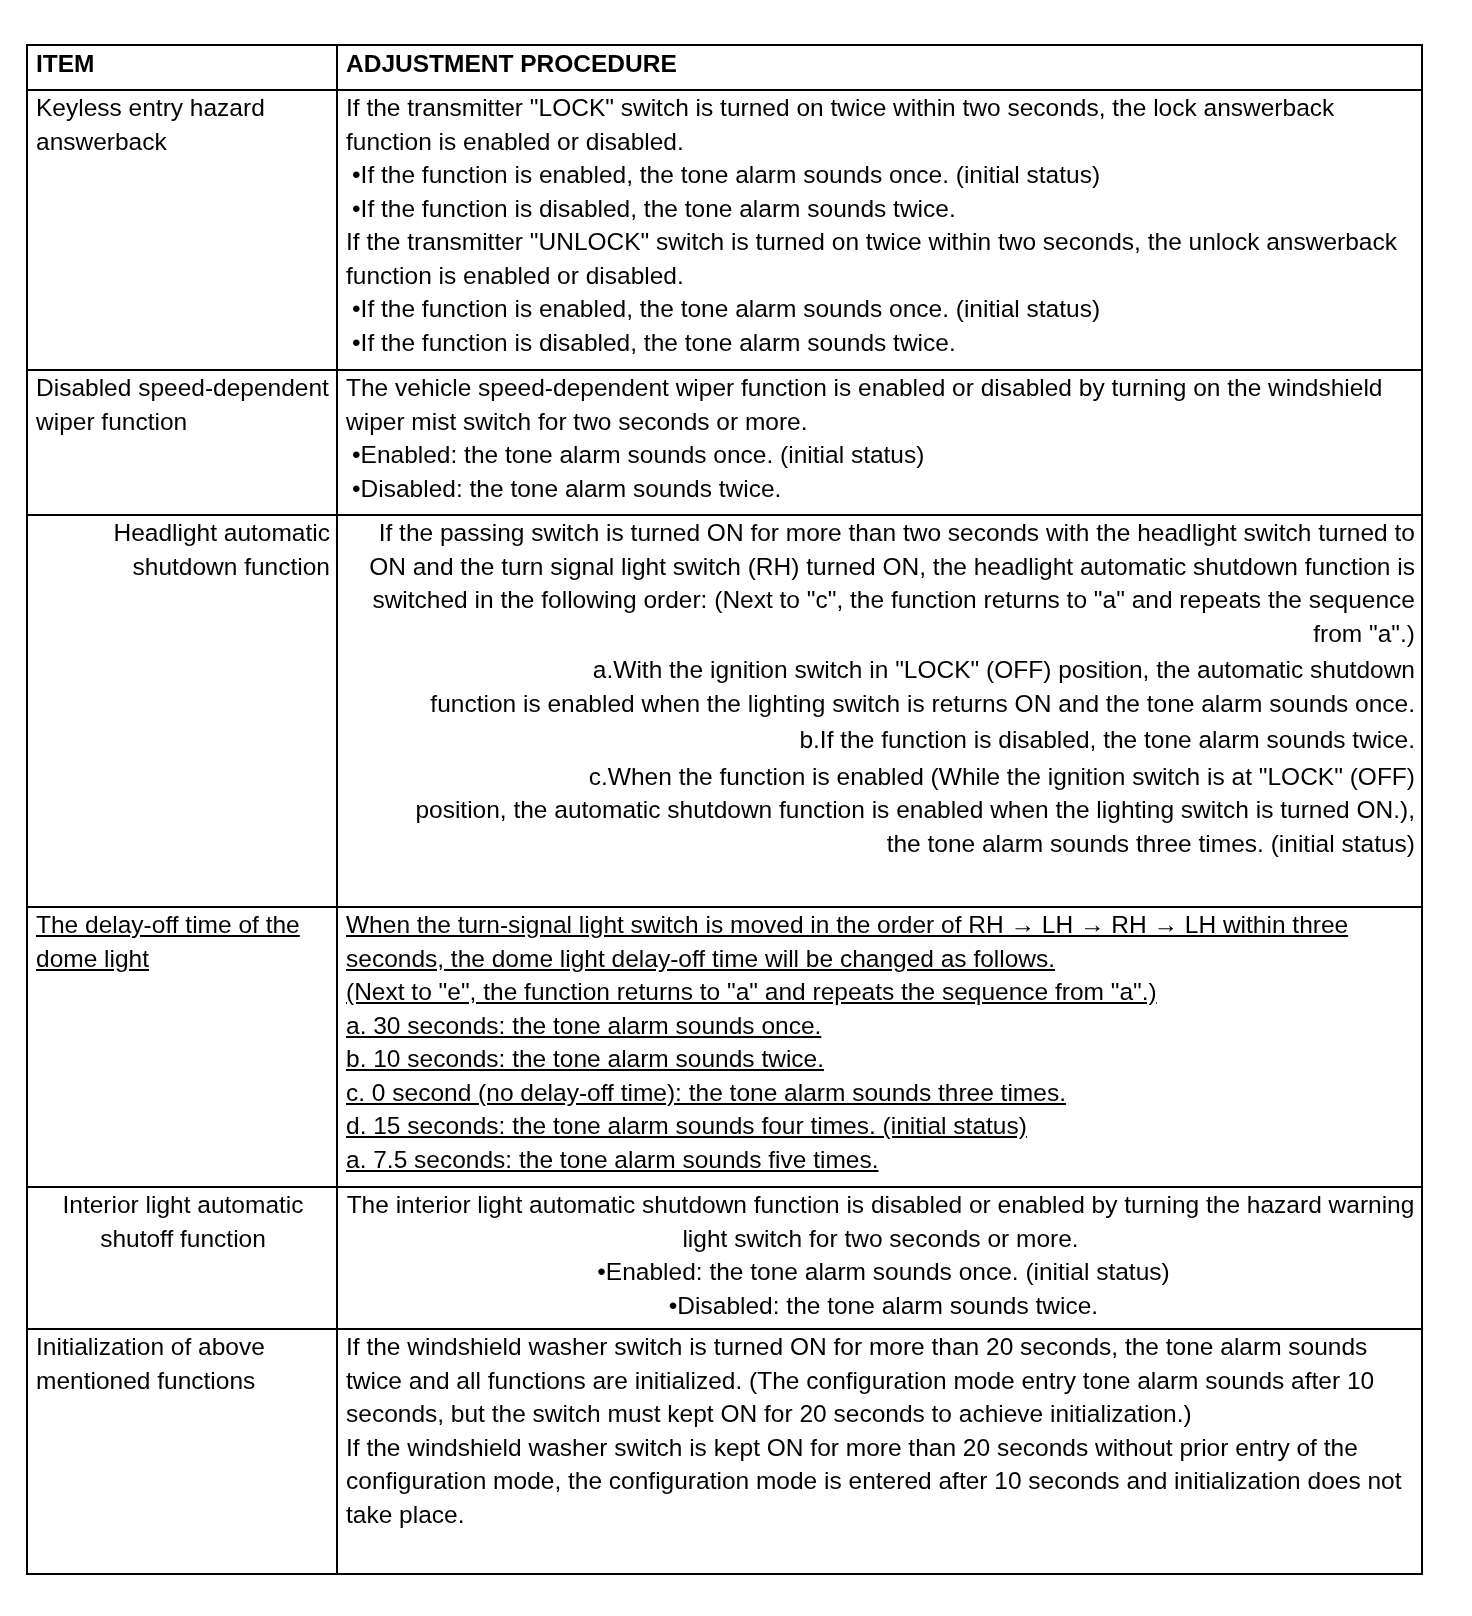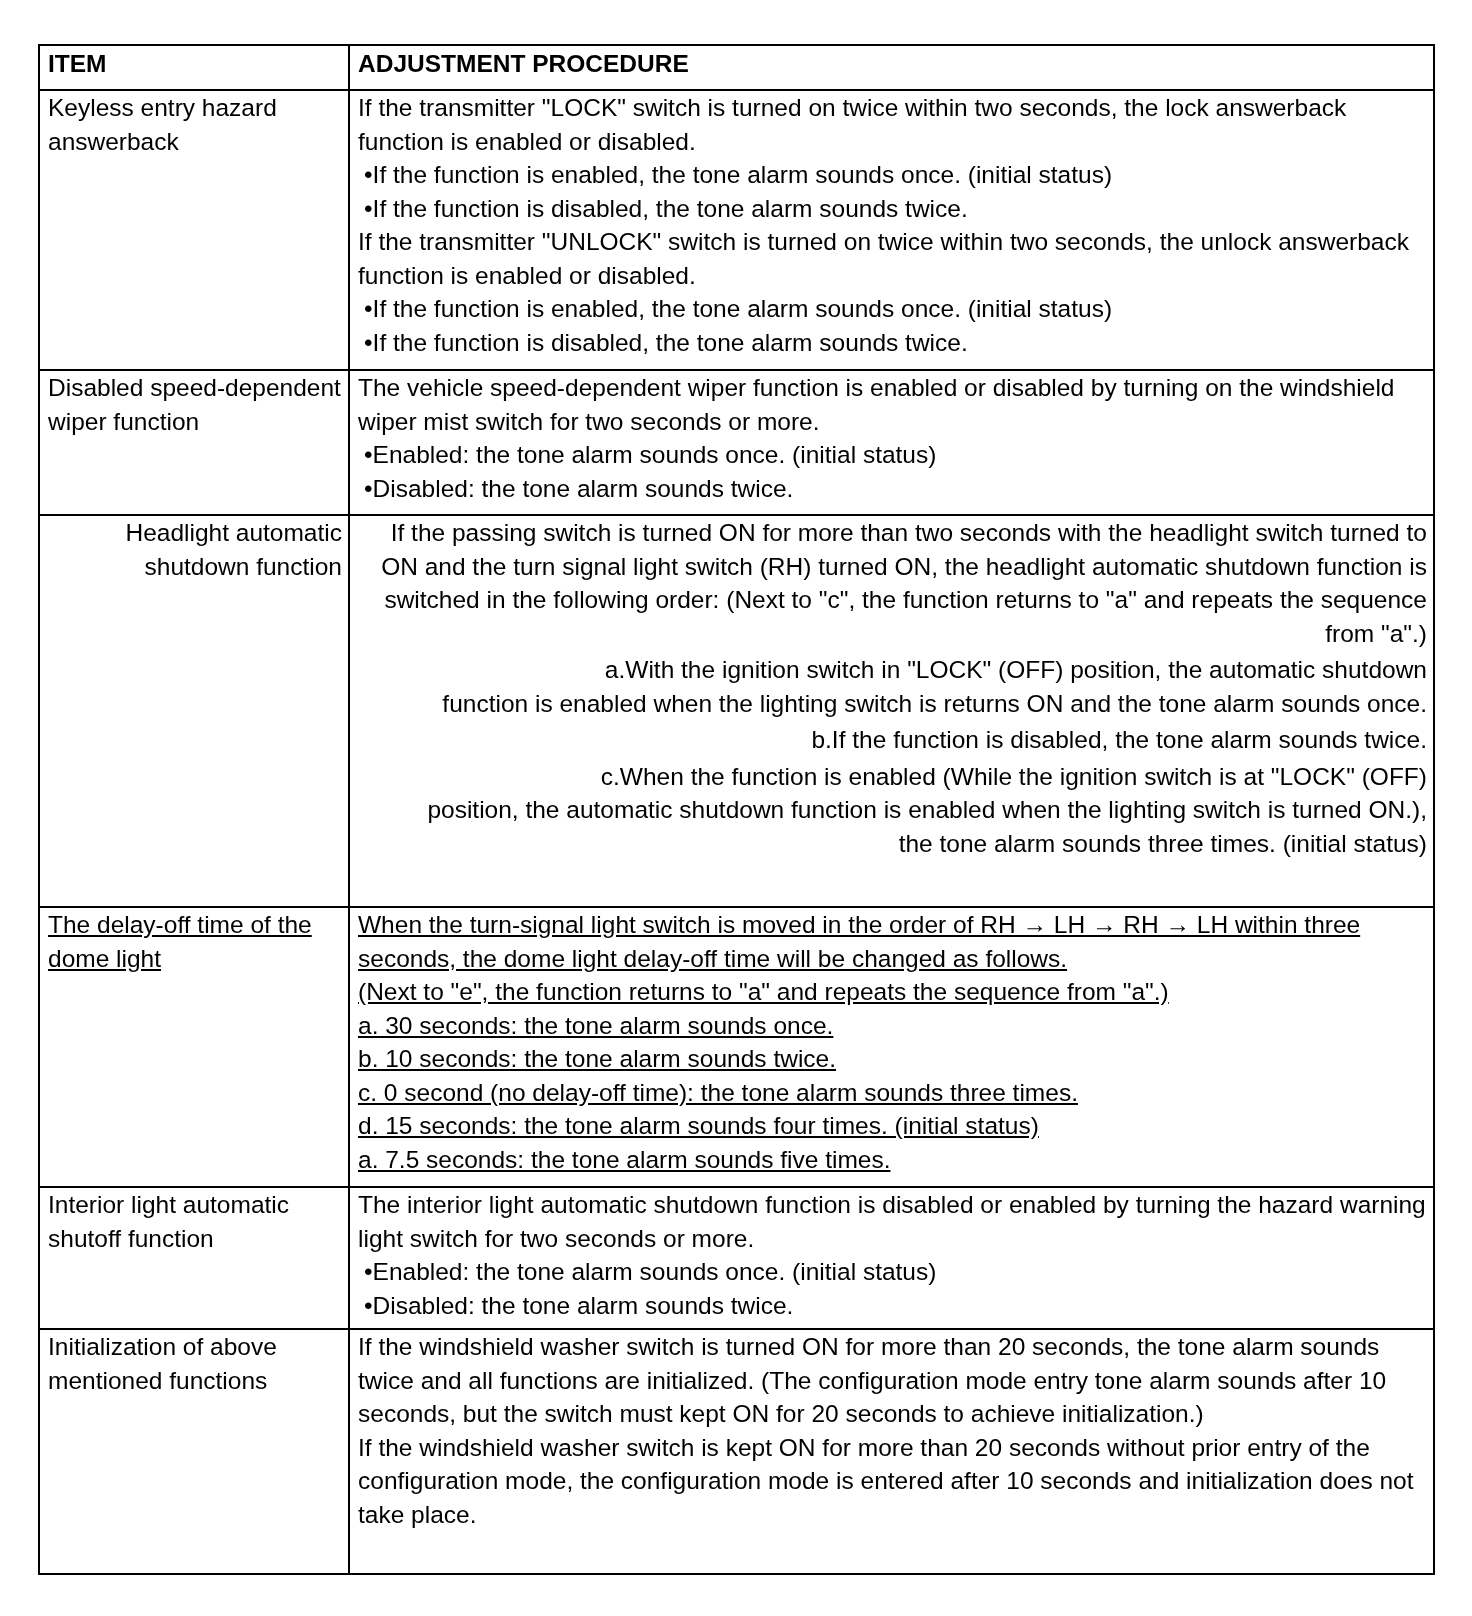--- a/index.html
+++ b/index.html
@@ -1,33 +1,33 @@
 <!DOCTYPE html>
 <html><head>
 <meta charset="utf-8">
 <style>
   html, body { margin: 0; padding: 0; background: #ffffff; }
   body { width: 1472px; height: 1616px; position: relative; overflow: hidden;
          font-family: "Liberation Sans", sans-serif; color: #000; }
-  table.proc { position: absolute; left: 38px; top: 44px; width: 1395px;
+  table.proc { position: absolute; left: 26px; top: 44px; width: 1395px;
                border-collapse: collapse; table-layout: fixed; }
   table.proc col.c1 { width: 310px; }
   table.proc col.c2 { width: 1085px; }
   table.proc th, table.proc td { border: 2px solid #000; vertical-align: top;
                font-size: 24.5px; line-height: 33.5px; padding: 0 6px 0 8px; text-align: left; }
   table.proc th { font-weight: bold; height: 42px; padding-top: 1px; }
   td .ln { display: block; }
   td .bul { display: block; padding-left: 6px; }
   td .alpha { display: block; padding-left: 8px; text-indent: 0; margin-top: 3px; }
   td .alpha .cont { display: block; padding-left: 27px; }
   tr.r1 td { height: 278px; }
   tr.r2 td { height: 143px; }
   tr.r3 td { height: 390px; text-align: right; }
   tr.r4 td { height: 278px; text-decoration: underline; }
-  tr.r5 td { height: 140px; }
+  tr.r5 td { height: 140px; text-align: center; }
   tr.r6 td { height: 243px; }
   td.item { padding-top: 2px; }
   td.proc-cell { padding-top: 2px; }
 </style>
 </head>
 <body>
 
 <table class="proc">
   <colgroup>
       <col class="c1">

